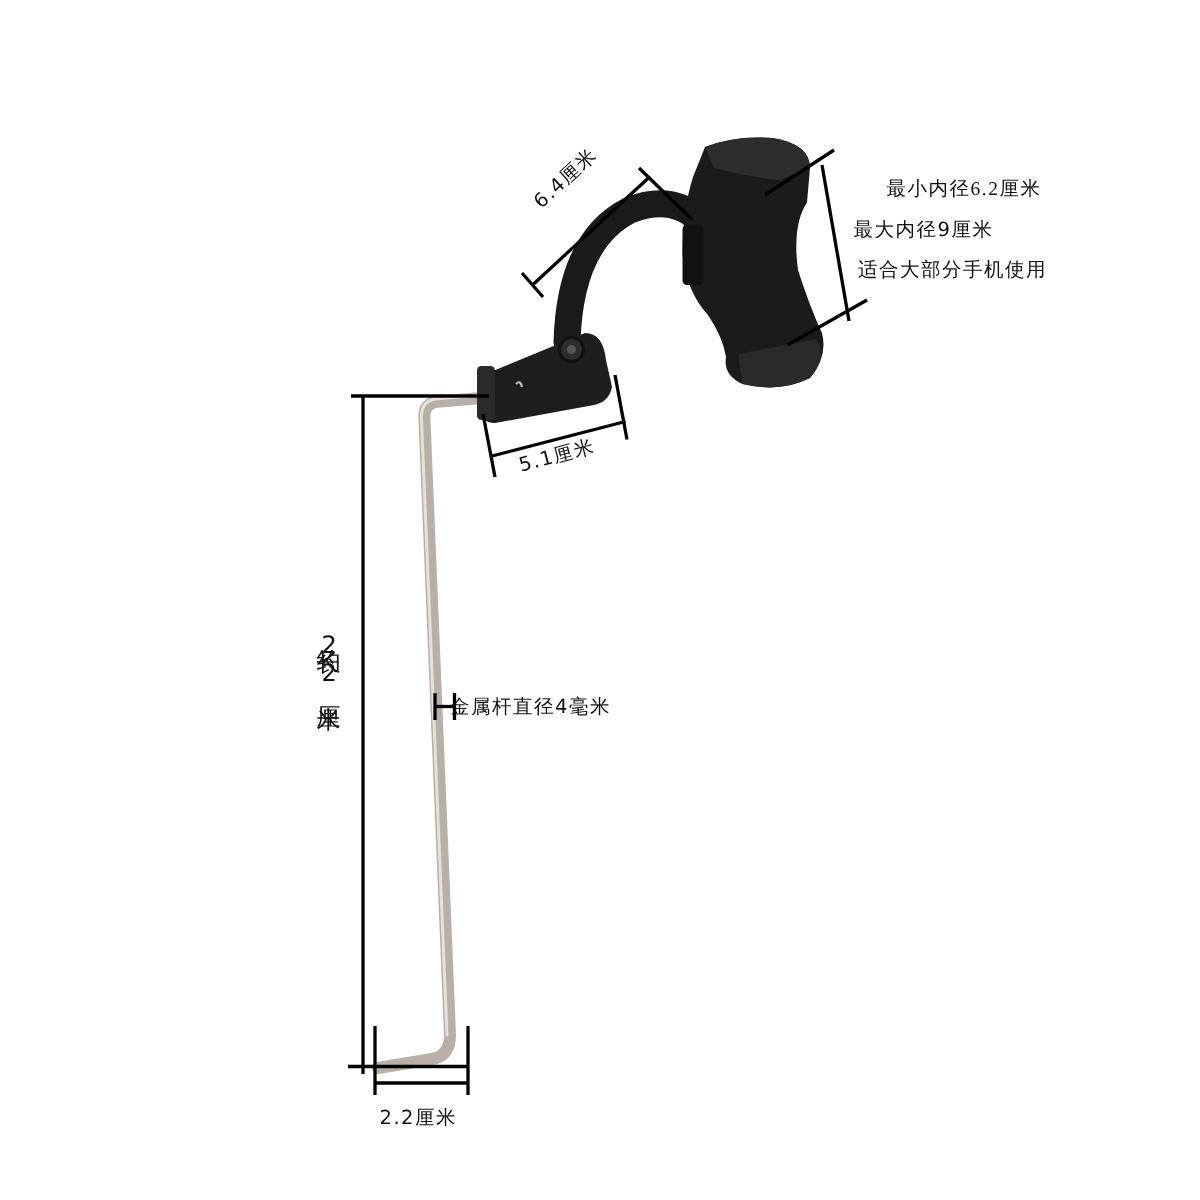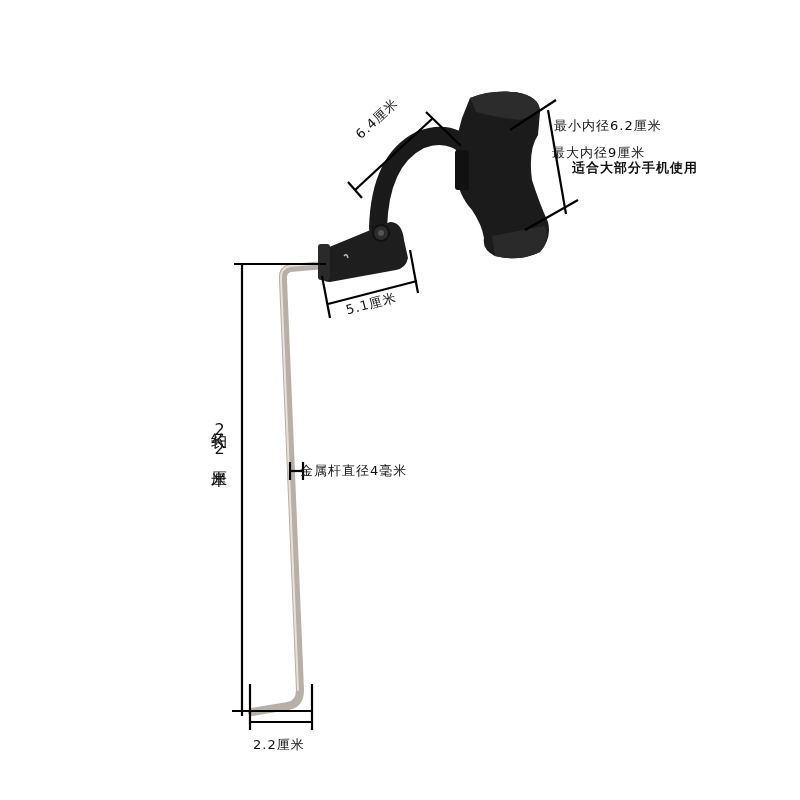--- a/index.html
+++ b/index.html
@@ -60,21 +60,21 @@
       <line x1="250" y1="684" x2="250" y2="730"></line>
       <line x1="312" y1="684" x2="312" y2="730"></line>
       <line x1="250" y1="722" x2="312" y2="722"></line>
 
       <line x1="290" y1="462" x2="290" y2="480"></line>
       <line x1="303" y1="462" x2="303" y2="480"></line>
       <line x1="290" y1="471" x2="303" y2="471"></line>
     </g>
   </svg>
 
-  <div class="lbl" style="left:554px; top:117px;">最小内径6.2厘米</div>
-  <div class="lbl" style="left:552px; top:144px;">最大内径9厘米</div>
-  <div class="lbl" style="left:572px; top:159px;font-weight:bold;">适合大部分手机使用</div>
+  <div class="lbl" style="left:591px; top:117px;font-family:Liberation Serif, serif;">最小内径6.2厘米</div>
+  <div class="lbl" style="left:569px; top:144px;">最大内径9厘米</div>
+  <div class="lbl" style="left:572px; top:171px;">适合大部分手机使用</div>
   <div class="lbl" style="left:352px; top:130px; transform:rotate(-43deg); transform-origin:left top;">6.4厘米</div>
   <div class="lbl" style="left:344px; top:302px; transform:rotate(-15deg); transform-origin:left top;">5.1厘米</div>
   <div class="vlbl" style="left:208px; top:420px;">长约22厘米</div>
   <div class="lbl" style="left:300px; top:462px;">金属杆直径4毫米</div>
   <div class="lbl" style="left:253px; top:736px;">2.2厘米</div>
 </div>
 
 </body></html>

